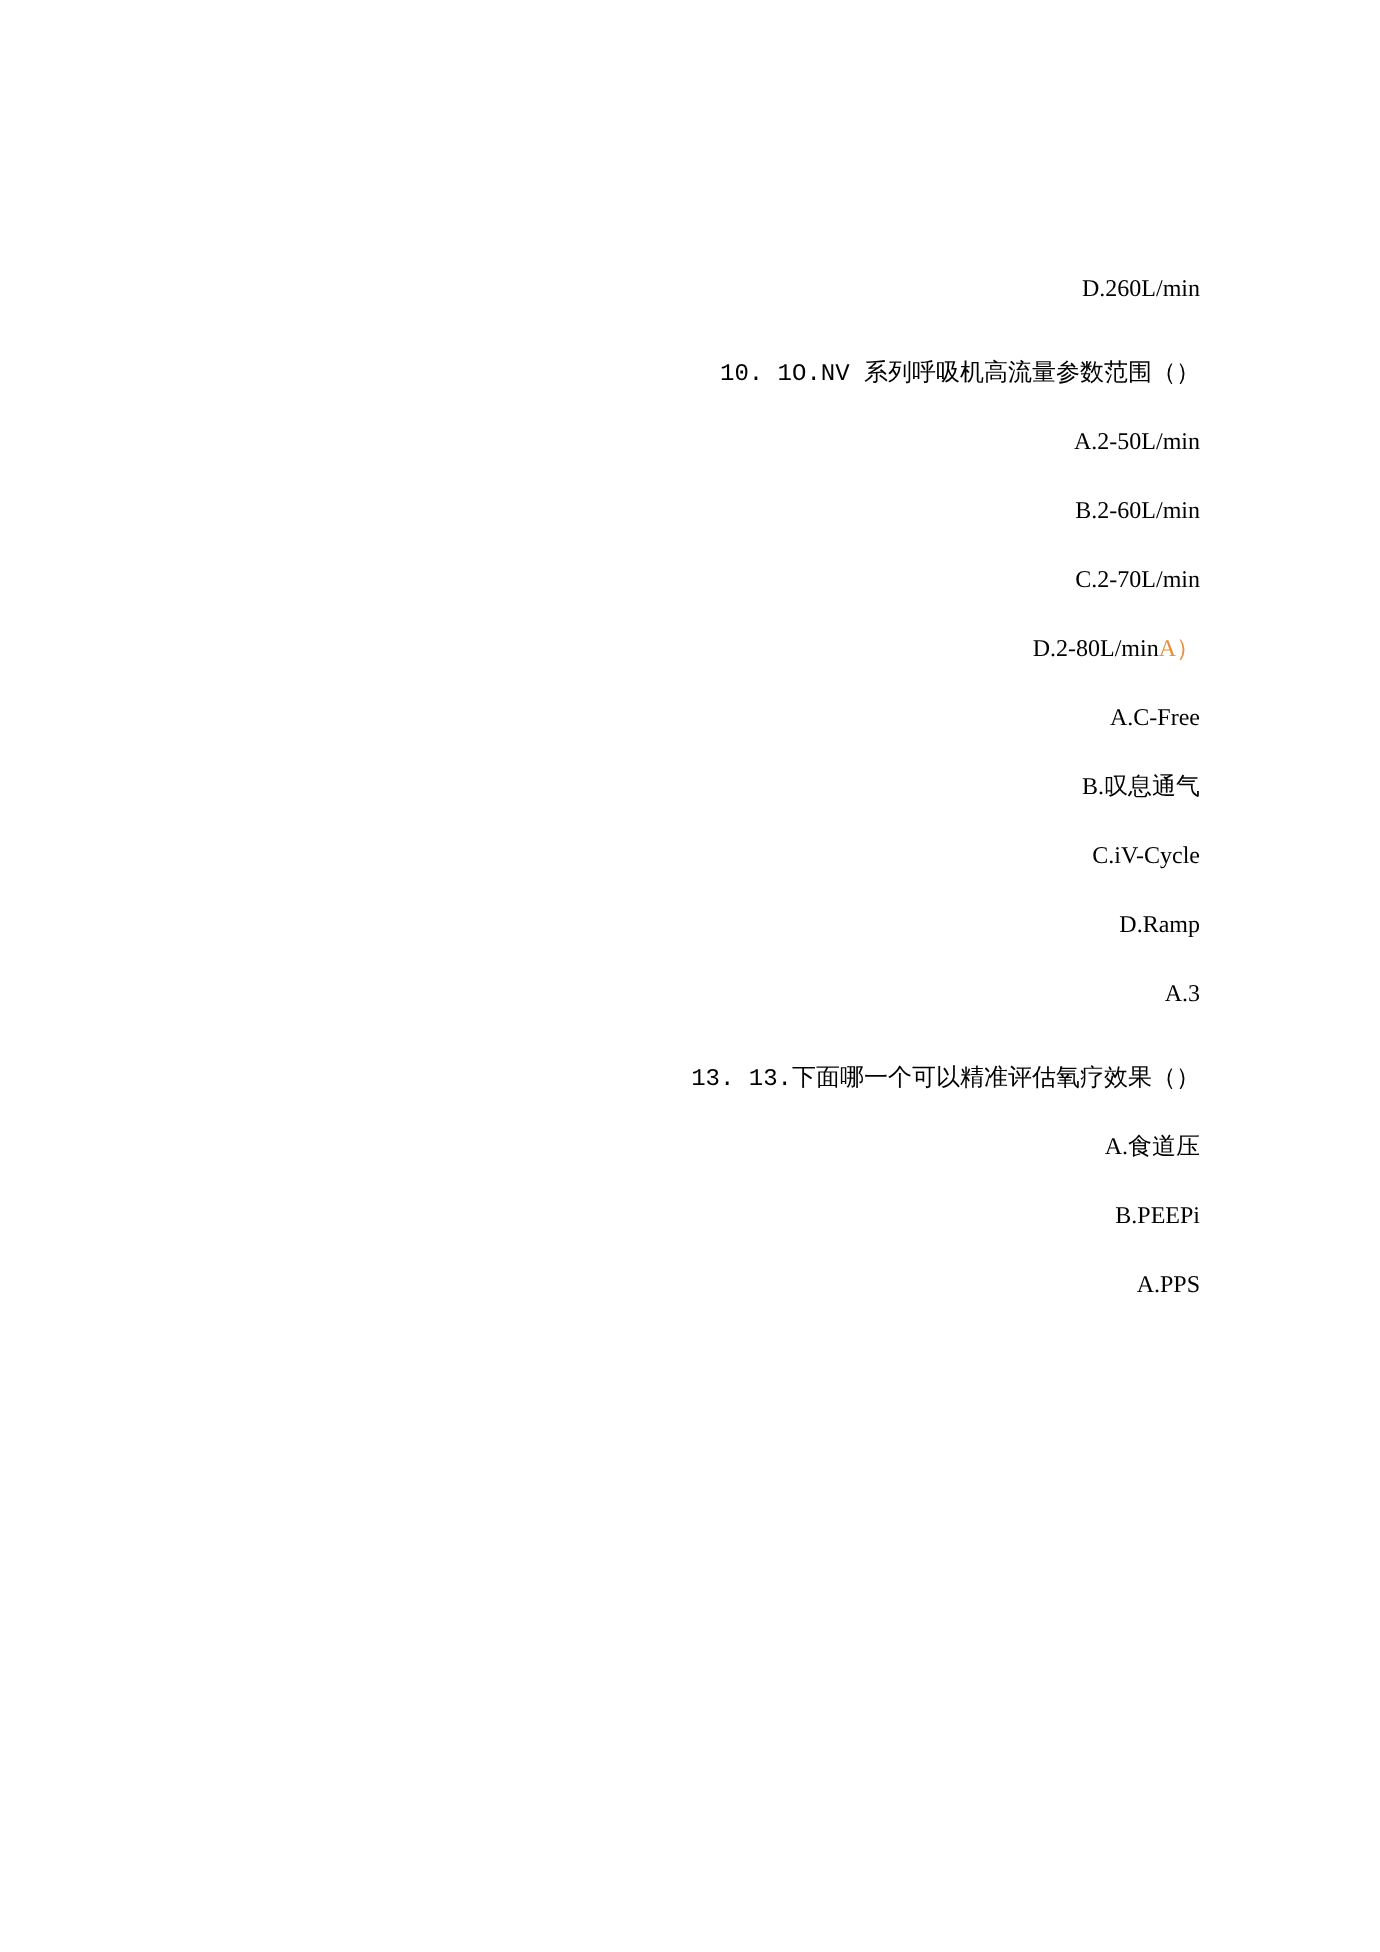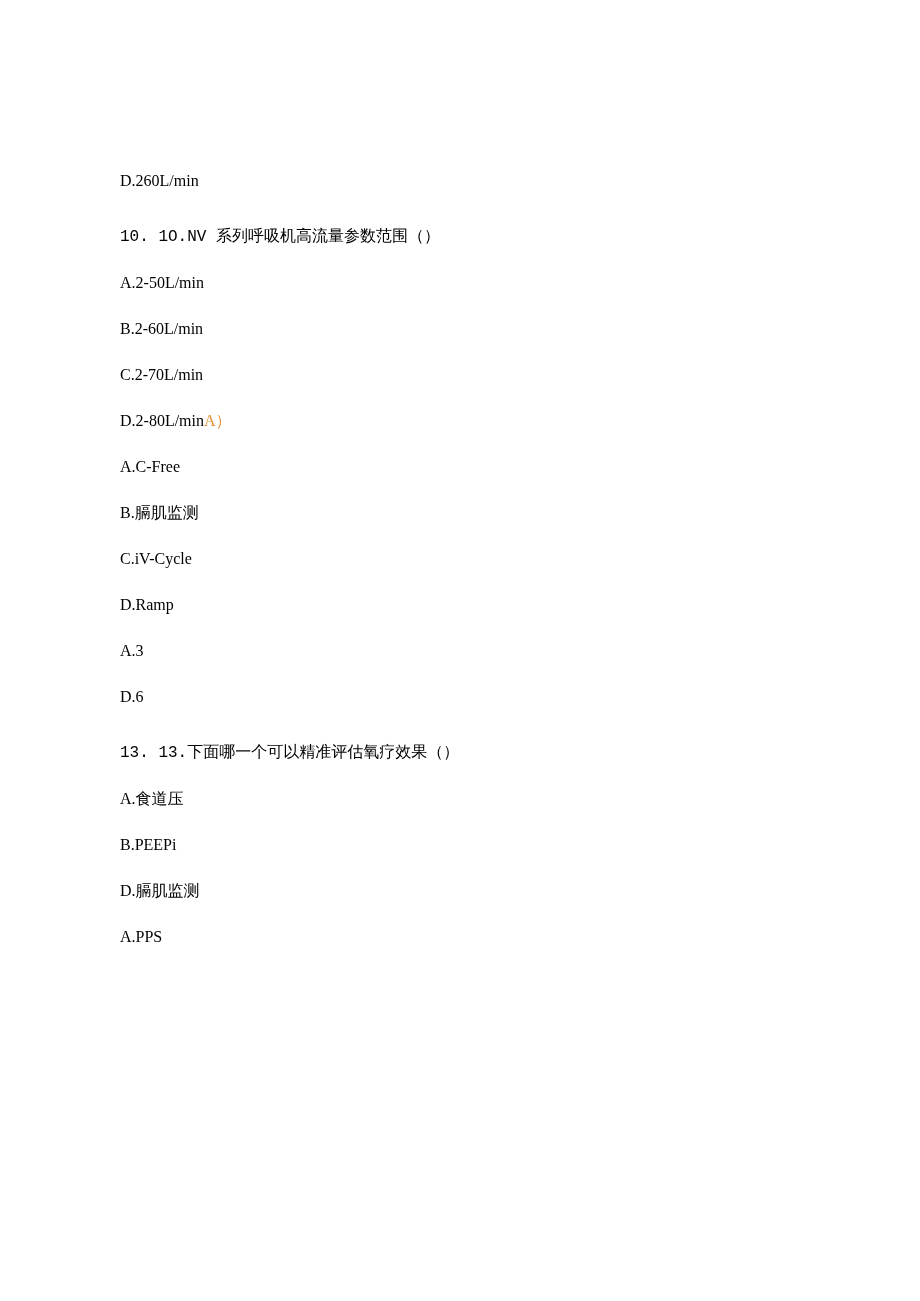--- a/index.html
+++ b/index.html
@@ -11,22 +11,23 @@
     color: #000000;
     line-height: 1.5;
   }
   .page {
     width: 920px;
     min-height: 1301px;
     box-sizing: border-box;
     padding: 165px 120px 120px 120px;
   }
   .line {
-    margin: 4px 0 22px 0;
+    margin: 16px 0 22px 0;
     white-space: normal;
+    text-align: right;
   }
   .block-gap {
     margin-top: 32px;
     font-family: Liberation Mono, monospace;
   }
   .highlight {
     color: #e69138;
   }
 </style>
 </head>
@@ -40,28 +41,26 @@
 
   <p class="line">A.2-50L/min</p>
   <p class="line">B.2-60L/min</p>
   <p class="line">C.2-70L/min</p>
   <p class="line">
     <span>D.2-80L/min</span><span class="highlight">A）</span>
   </p>
 
 
   <p class="line">A.C-Free</p>
-  <p class="line">B.膈肌监测</p>
+  <p class="line">B.叹息通气</p>
   <p class="line">C.iV-Cycle</p>
   <p class="line">D.Ramp</p>
 
 
   <p class="line">A.3</p>
-  <p class="line">D.6</p>
 
   <p class="line block-gap">13.   13.下面哪一个可以精准评估氧疗效果（）</p>
 
   <p class="line">A.食道压</p>
   <p class="line">B.PEEPi</p>
-  <p class="line">D.膈肌监测</p>
   <p class="line">A.PPS</p>
 
 </div>
 
 </body></html>

